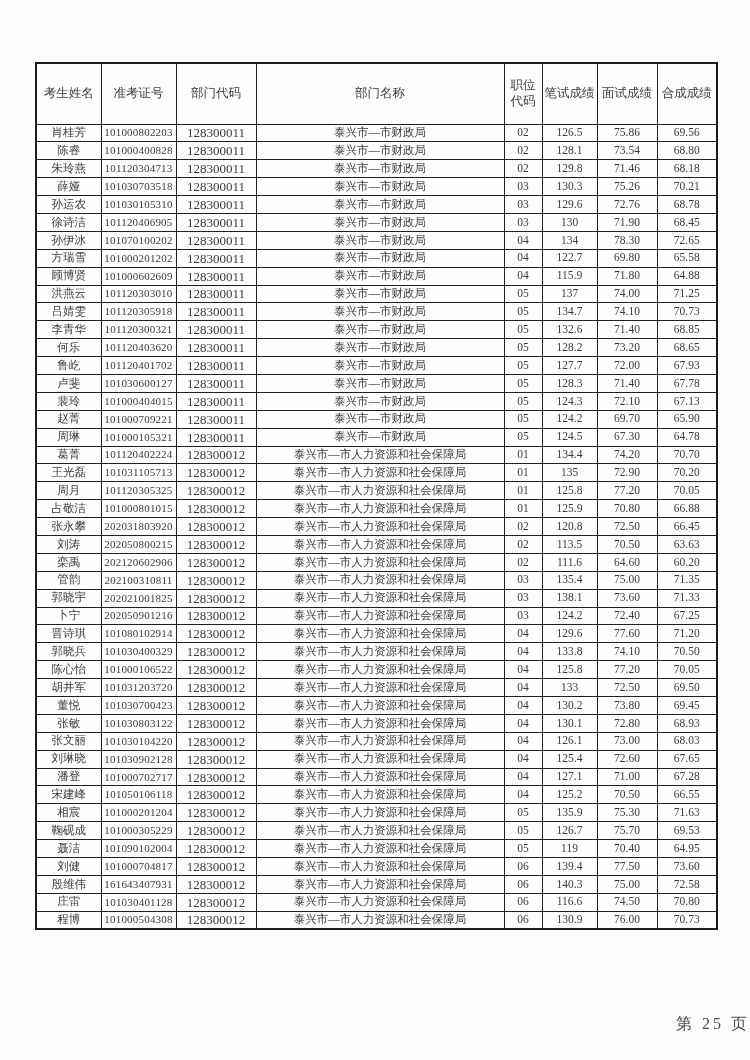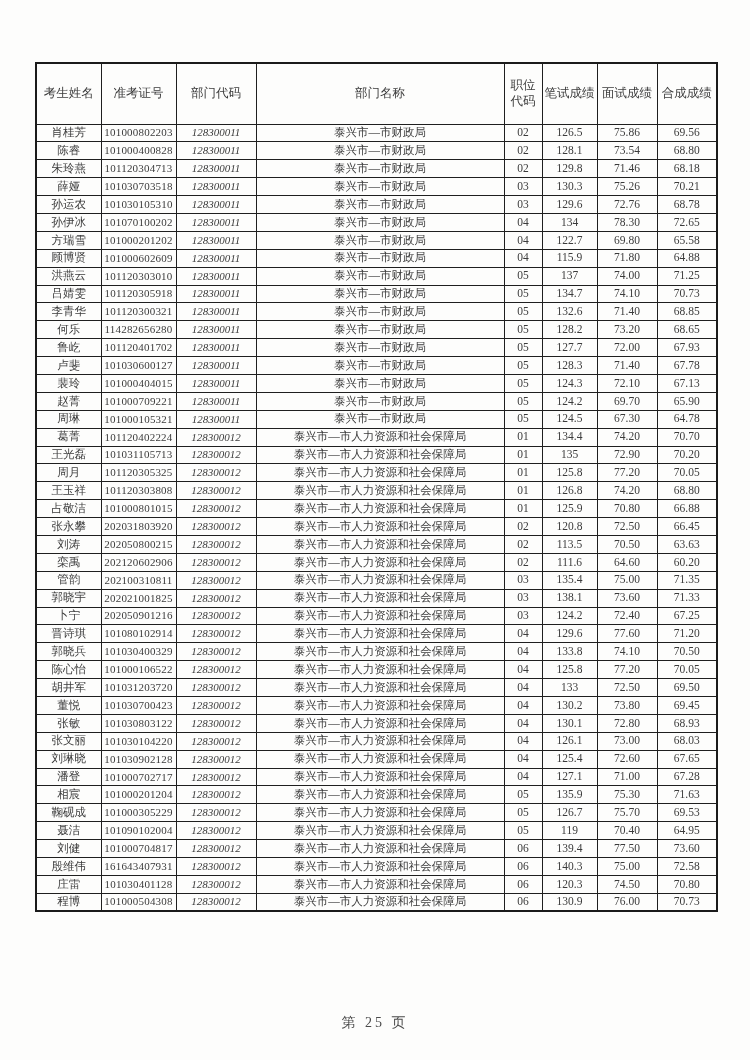--- a/index.html
+++ b/index.html
@@ -39,27 +39,27 @@
     white-space: normal;
     padding: 0 2px;
   }
   .score-table tbody td {
     height: 17.9px;
     font-size: 11.5px;
     line-height: 1;
     padding: 0;
   }
   .score-table tbody td.c1 { font-size: 11px; letter-spacing: 0.2px; margin-top: 31px; }
-  .score-table tbody td.c2 { font-size: 11px; font-style: italic; }
+  .score-table tbody td.c2 { font-size: 13px; }
   .footer {
     position: absolute;
     left: 0; top: 1014px;
     width: 750px;
-    text-align: center;
-    font-size: 14px;
+    text-align: right;
+    font-size: 16px;
     color: #4a4a4a;
     letter-spacing: 3px;
   }
 </style>
 </head>
 <body>
 
 <div class="page">
 
   <table class="score-table">
@@ -130,20 +130,30 @@
           <td class="c0">孙运农</td>
           <td class="c1">101030105310</td>
           <td class="c2">128300011</td>
           <td class="c3">泰兴市—市财政局</td>
           <td class="c4">03</td>
           <td class="c5">129.6</td>
           <td class="c6">72.76</td>
           <td class="c7">68.78</td>
         </tr>
         <tr>
+          <td class="c0">徐诗洁</td>
+          <td class="c1">101120406905</td>
+          <td class="c2">128300011</td>
+          <td class="c3">泰兴市—市财政局</td>
+          <td class="c4">03</td>
+          <td class="c5">130</td>
+          <td class="c6">71.90</td>
+          <td class="c7">68.45</td>
+        </tr>
+        <tr>
           <td class="c0">孙伊冰</td>
           <td class="c1">101070100202</td>
           <td class="c2">128300011</td>
           <td class="c3">泰兴市—市财政局</td>
           <td class="c4">04</td>
           <td class="c5">134</td>
           <td class="c6">78.30</td>
           <td class="c7">72.65</td>
         </tr>
         <tr>
@@ -191,21 +201,21 @@
           <td class="c1">101120300321</td>
           <td class="c2">128300011</td>
           <td class="c3">泰兴市—市财政局</td>
           <td class="c4">05</td>
           <td class="c5">132.6</td>
           <td class="c6">71.40</td>
           <td class="c7">68.85</td>
         </tr>
         <tr>
           <td class="c0">何乐</td>
-          <td class="c1">114282656280</td>
+          <td class="c1">101120403620</td>
           <td class="c2">128300011</td>
           <td class="c3">泰兴市—市财政局</td>
           <td class="c4">05</td>
           <td class="c5">128.2</td>
           <td class="c6">73.20</td>
           <td class="c7">68.65</td>
         </tr>
         <tr>
           <td class="c0">鲁屹</td>
           <td class="c1">101120401702</td>
@@ -280,30 +290,20 @@
           <td class="c0">周月</td>
           <td class="c1">101120305325</td>
           <td class="c2">128300012</td>
           <td class="c3">泰兴市—市人力资源和社会保障局</td>
           <td class="c4">01</td>
           <td class="c5">125.8</td>
           <td class="c6">77.20</td>
           <td class="c7">70.05</td>
         </tr>
         <tr>
-          <td class="c0">王玉祥</td>
-          <td class="c1">101120303808</td>
-          <td class="c2">128300012</td>
-          <td class="c3">泰兴市—市人力资源和社会保障局</td>
-          <td class="c4">01</td>
-          <td class="c5">126.8</td>
-          <td class="c6">74.20</td>
-          <td class="c7">68.80</td>
-        </tr>
-        <tr>
           <td class="c0">占敬洁</td>
           <td class="c1">101000801015</td>
           <td class="c2">128300012</td>
           <td class="c3">泰兴市—市人力资源和社会保障局</td>
           <td class="c4">01</td>
           <td class="c5">125.9</td>
           <td class="c6">70.80</td>
           <td class="c7">66.88</td>
         </tr>
         <tr>
@@ -450,20 +450,30 @@
           <td class="c0">潘登</td>
           <td class="c1">101000702717</td>
           <td class="c2">128300012</td>
           <td class="c3">泰兴市—市人力资源和社会保障局</td>
           <td class="c4">04</td>
           <td class="c5">127.1</td>
           <td class="c6">71.00</td>
           <td class="c7">67.28</td>
         </tr>
         <tr>
+          <td class="c0">宋建峰</td>
+          <td class="c1">101050106118</td>
+          <td class="c2">128300012</td>
+          <td class="c3">泰兴市—市人力资源和社会保障局</td>
+          <td class="c4">04</td>
+          <td class="c5">125.2</td>
+          <td class="c6">70.50</td>
+          <td class="c7">66.55</td>
+        </tr>
+        <tr>
           <td class="c0">相宸</td>
           <td class="c1">101000201204</td>
           <td class="c2">128300012</td>
           <td class="c3">泰兴市—市人力资源和社会保障局</td>
           <td class="c4">05</td>
           <td class="c5">135.9</td>
           <td class="c6">75.30</td>
           <td class="c7">71.63</td>
         </tr>
         <tr>
@@ -505,21 +515,21 @@
           <td class="c5">140.3</td>
           <td class="c6">75.00</td>
           <td class="c7">72.58</td>
         </tr>
         <tr>
           <td class="c0">庄雷</td>
           <td class="c1">101030401128</td>
           <td class="c2">128300012</td>
           <td class="c3">泰兴市—市人力资源和社会保障局</td>
           <td class="c4">06</td>
-          <td class="c5">120.3</td>
+          <td class="c5">116.6</td>
           <td class="c6">74.50</td>
           <td class="c7">70.80</td>
         </tr>
         <tr>
           <td class="c0">程博</td>
           <td class="c1">101000504308</td>
           <td class="c2">128300012</td>
           <td class="c3">泰兴市—市人力资源和社会保障局</td>
           <td class="c4">06</td>
           <td class="c5">130.9</td>

